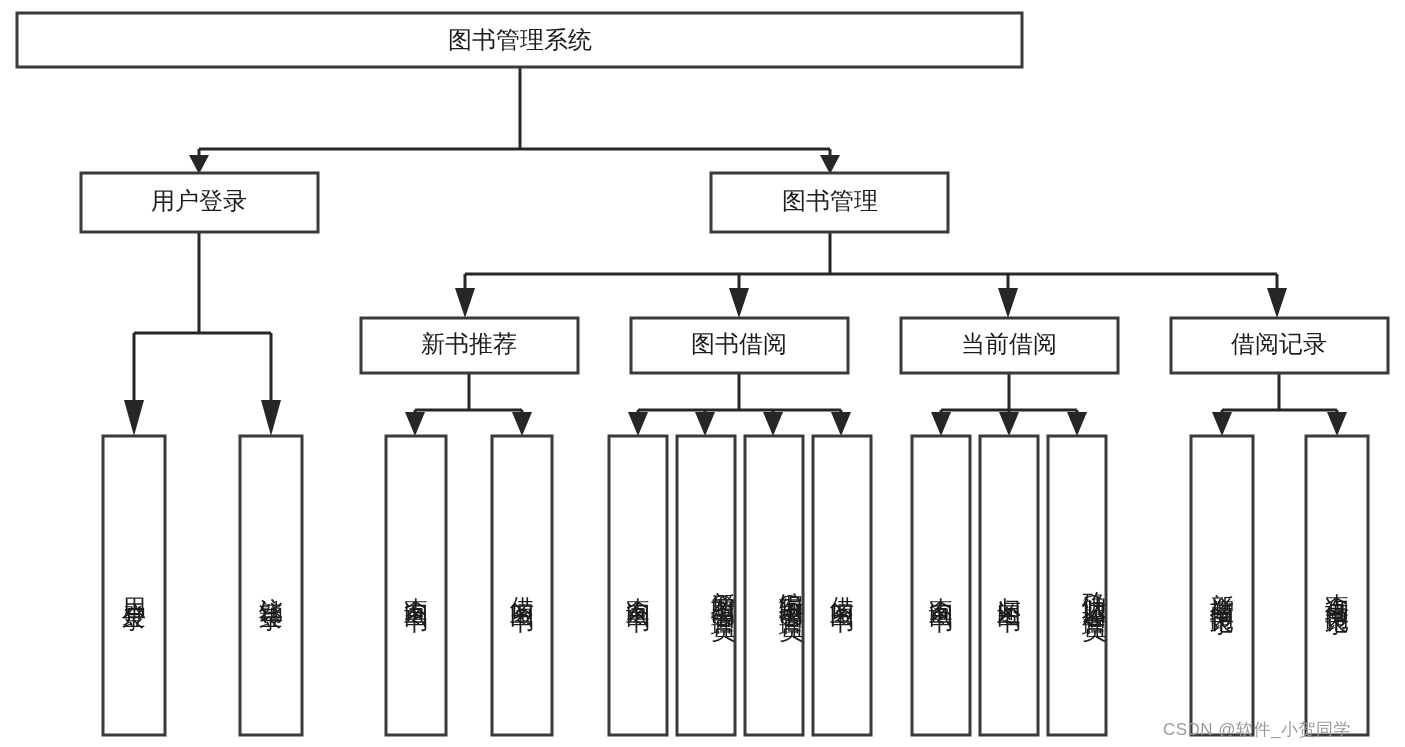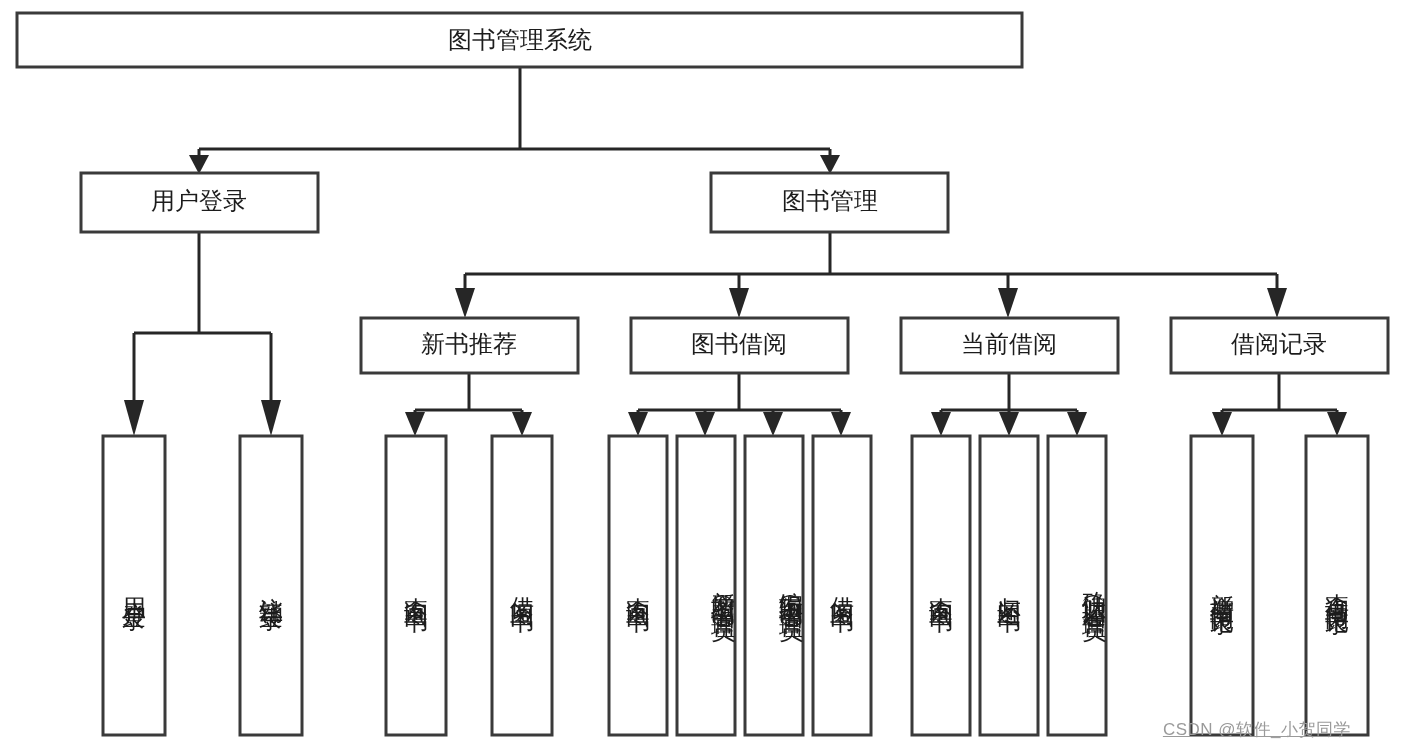--- a/index.html
+++ b/index.html
@@ -67,21 +67,20 @@
   }
   .watermark {
     position: absolute;
     right: 14px;
     bottom: 6px;
     font-family: "Liberation Sans", "DejaVu Sans", sans-serif;
     font-size: 17px;
     color: #9a9a9a;
     letter-spacing: 0.5px;
     white-space: nowrap;
-    text-decoration: underline;
   }
 </style>
 </head>
 <body>
 
 <div id="diagram-root">
 
   <svg id="flowchart" viewBox="0 0 1405 747">
 
     <g>

